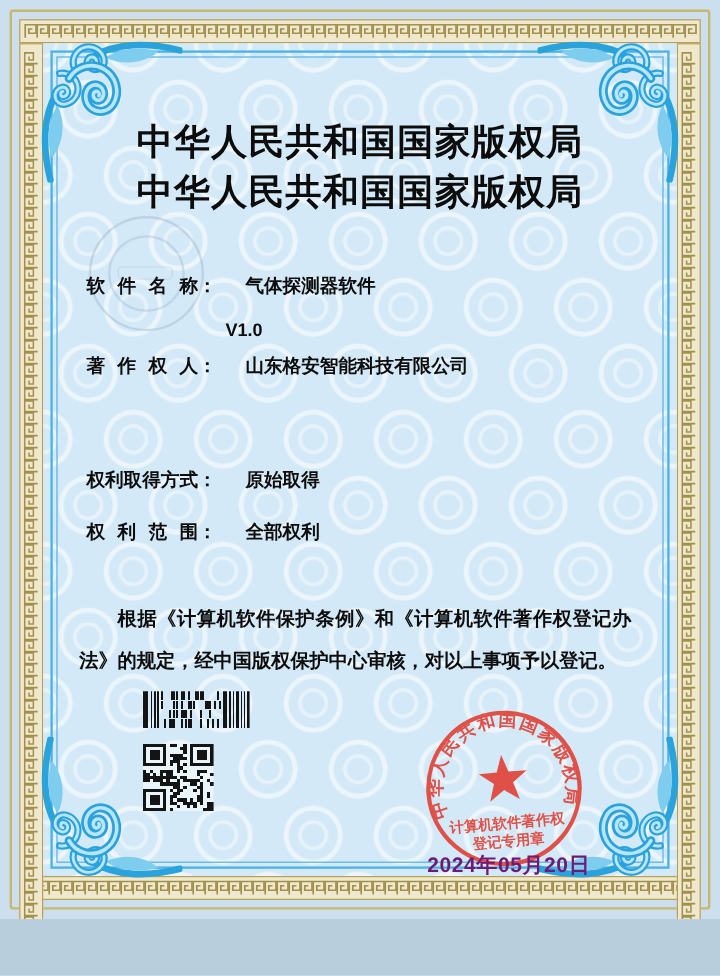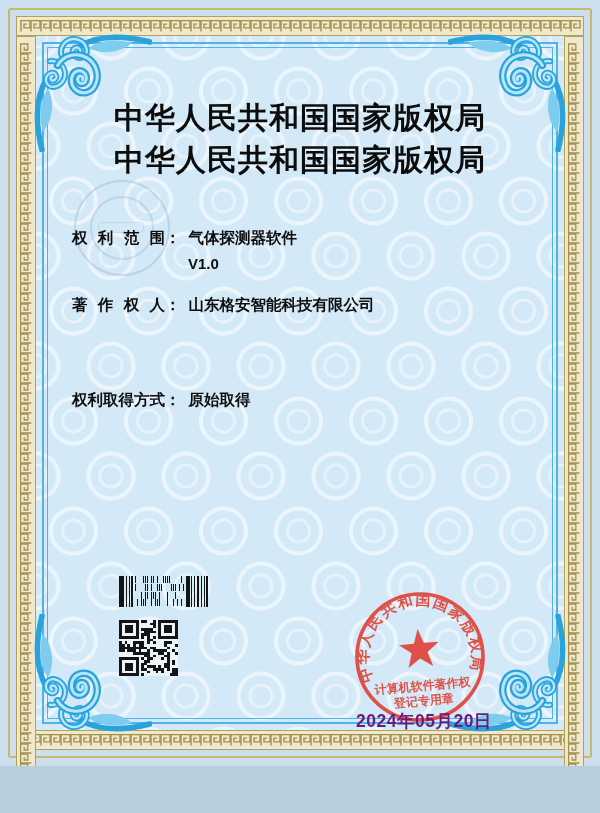--- a/index.html
+++ b/index.html
@@ -42,21 +42,21 @@
           border:1.5px solid rgba(130,160,185,.24);border-radius:4px;}
   
   .t1,.t2{position:absolute;left:0;width:100%;text-align:center;color:#0c0c0c;
           font-family:"Liberation Serif","DejaVu Serif",serif;font-weight:700;
           font-size:30px;letter-spacing:1px;}
   .t1{top:98px;} .t2{top:140px;}
   .certno{position:absolute;top:191px;right:58px;font-size:13.5px;font-weight:700;color:#111;}
   .certno .sp{display:inline-block;width:10px;}
   .row{position:absolute;left:72px;font-size:15.5px;font-weight:700;color:#0d0d0d;white-space:nowrap;}
   .lblchars{display:inline-block;width:93px;text-align:justify;text-align-last:justify;}
-  .val{margin-left:8px;}
+  .val{margin-left:24px;}
   .version{position:absolute;left:188px;font-size:15px;font-weight:700;color:#0d0d0d;}
   .statement{position:absolute;left:66px;top:499px;width:460px;font-size:16px;font-weight:700;
              color:#0d0d0d;line-height:35px;text-align:justify;text-indent:32px;}
   .barcode{position:absolute;left:119px;top:576px;}
   .qrcode{position:absolute;left:119px;top:620px;}
   .seal{position:absolute;left:349px;top:586px;width:142px;height:142px;
         transform:rotate(-5deg);opacity:.92;}
   .seal text{font-family:"Liberation Sans","DejaVu Sans",sans-serif;font-weight:700;}
   .date{position:absolute;left:356px;top:709px;font-size:17.5px;font-weight:700;
         color:#701a75;letter-spacing:.5px;}
@@ -402,34 +402,38 @@
   <div class="emblem">
     <div class="in1"></div>
       <div class="in2"></div>
   </div>
 
   <div class="t1">中华人民共和国国家版权局</div>
   <div class="t2">中华人民共和国国家版权局</div>
 
 
   <div class="row" style="top:228px">
-    <span class="lblchars">权利范围</span><span>：</span><span class="val">气体探测器软件</span>
-  </div>
-  <div class="version" style="top:255px">V1.0</div>
+    <span class="lblchars">软件名称</span><span>：</span><span class="val">气体探测器软件</span>
+  </div>
+  <div class="version" style="top:267px">V1.0</div>
 
   <div class="row" style="top:390px">
     <span class="lblchars">权利取得方式</span><span>：</span><span class="val">原始取得</span>
   </div>
 
   <div class="row" style="top:295px">
     <span class="lblchars">著作权人</span><span>：</span><span class="val">山东格安智能科技有限公司</span>
   </div>
 
-
-
+  <div class="row" style="top:433px">
+    <span class="lblchars">权利范围</span><span>：</span><span class="val">全部权利</span>
+  </div>
+
+
+  <div class="statement">根据《计算机软件保护条例》和《计算机软件著作权登记办法》的规定，经中国版权保护中心审核，对以上事项予以登记。</div>
 
   <svg class="barcode" width="89" height="31" viewBox="0 0 89 31" shape-rendering="crispEdges">
       <rect x="0" y="0" width="4.5" height="31" fill="#141414"></rect>
       <rect x="6.5" y="0" width="1.2" height="31" fill="#141414"></rect>
       <rect x="9.5" y="0" width="1.2" height="31" fill="#141414"></rect>
       <rect x="12" y="0" width="1.8" height="31" fill="#141414"></rect>
       <rect x="66.5" y="0" width="4" height="31" fill="#141414"></rect>
       <rect x="72" y="0" width="1.2" height="31" fill="#141414"></rect>
       <rect x="75" y="0" width="1.2" height="31" fill="#141414"></rect>
       <rect x="78" y="0" width="2.2" height="31" fill="#141414"></rect>

